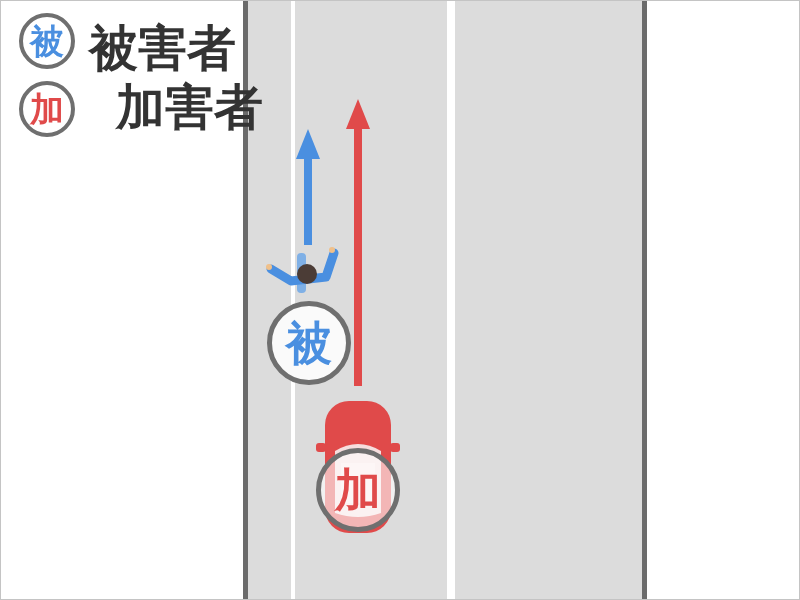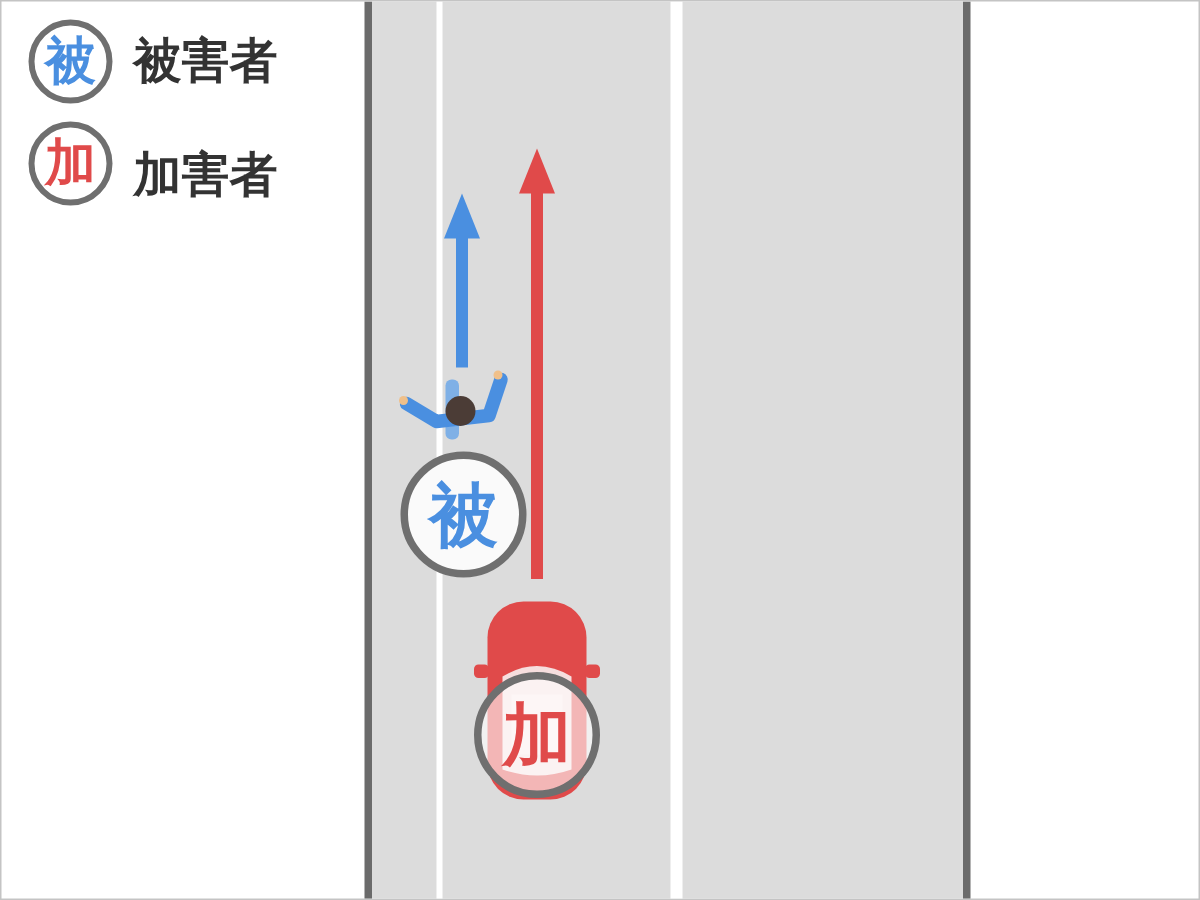--- a/index.html
+++ b/index.html
@@ -4,40 +4,40 @@
 <style>
   html,body{margin:0;padding:0;}
   body{width:800px;height:600px;overflow:hidden;background:#fff;font-family:"DejaVu Sans",sans-serif;}
   .frame{position:relative;width:798px;height:598px;border:1px solid #c4c4c4;background:#fff;overflow:hidden;}
   .road{position:absolute;left:244px;top:0;width:400px;height:600px;background:#dcdcdc;}
   .edge{position:absolute;top:0;height:600px;width:5px;background:#6b6b6b;}
   .wline{position:absolute;top:0;height:600px;background:#fff;}
   .legend{position:absolute;left:18px;}
   .badge{position:absolute;width:56px;height:56px;border:4px solid #6f6f6f;border-radius:50%;background:#fff;box-sizing:border-box;
          display:flex;align-items:center;justify-content:center;font-weight:bold;font-size:34px;line-height:1;}
-  .legend-text{position:absolute;left:70px;font-size:32px;font-weight:bold;color:#333;white-space:nowrap;line-height:1;}
+  .legend-text{position:absolute;left:70px;font-size:49px;font-weight:bold;color:#333;white-space:nowrap;line-height:1;}
   svg{position:absolute;left:0;top:0;}
 </style>
 </head>
 <body>
 
 <div class="frame">
   <div class="road"></div>
   <div class="edge" style="left:242px"></div>
   <div class="edge" style="left:641px"></div>
   <div class="wline" style="left:290px;width:4px"></div>
   <div class="wline" style="left:446px;width:8px"></div>
 
   <div class="legend" style="top:12px;">
     <div class="badge" style="left:0;top:0;color:#4a8fe0;">被</div>
     <div class="legend-text" style="top:11px;">被害者</div>
   </div>
   <div class="legend" style="top:80px;">
     <div class="badge" style="left:0;top:0;color:#e04a4a;">加</div>
-    <div class="legend-text" style="top:19px;">加害者</div>
+    <div class="legend-text" style="top:2px;margin-left:27px;">加害者</div>
   </div>
 
   <svg width="800" height="600">
 
     <g>
       <rect x="353" y="126" width="8" height="259" fill="#e04a4a"></rect>
       <polygon points="357,98 345,128 369,128" fill="#e04a4a"></polygon>
     </g>
 
     <g>

